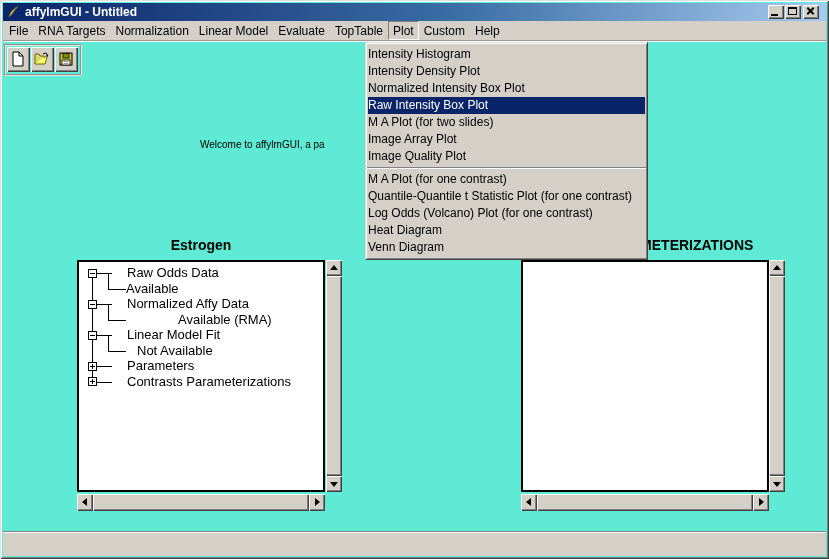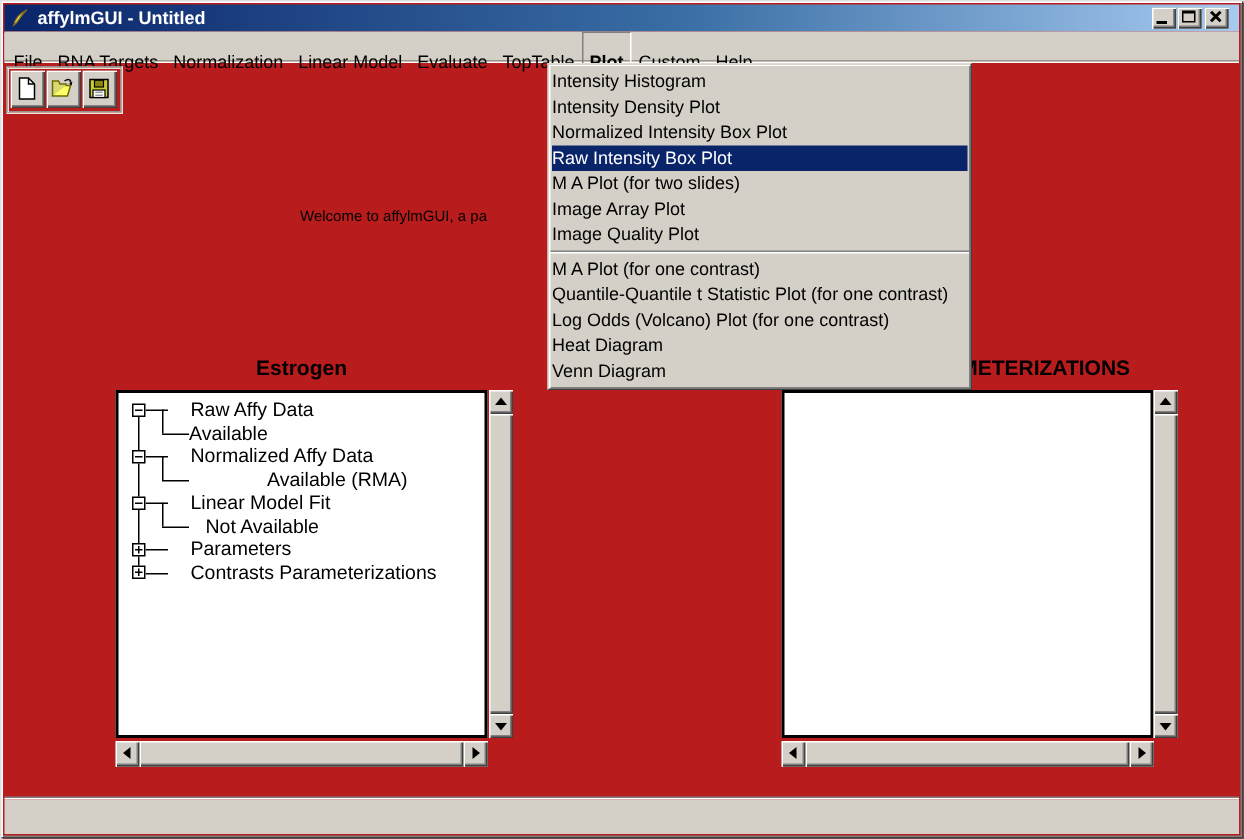--- a/index.html
+++ b/index.html
@@ -1,20 +1,20 @@
 <!DOCTYPE html>
 <html><head>
 <meta charset="utf-8">
 <style>
   * { margin:0; padding:0; box-sizing:border-box; }
   html,body { width:829px; height:559px; }
   body { font-family:"Liberation Sans", sans-serif; background:#808080; }
 
   .window {
-    position:relative; width:829px; height:559px; background:#b91c1c;
+    position:relative; width:829px; height:559px; background:#5eead4;
     box-shadow: inset 1px 1px 0 #dfdfdf, inset -1px -1px 0 #404040,
                 inset 2px 2px 0 #ffffff, inset -2px -2px 0 #808080;
     overflow:hidden;
   }
 
   
   .titlebar {
     position:absolute; left:3px; top:3px; width:823px; height:18px;
     background:linear-gradient(to right,#0a246a,#3a6ea5 55%,#a6caf0);
   }
@@ -34,22 +34,22 @@
   .glyph-x1 { transform:rotate(45deg);} .glyph-x2 { transform:rotate(-45deg);}
 
   
   .menubar {
     position:absolute; left:3px; top:21px; width:823px; height:20px;
     background:#d4d0c8; border-bottom:1px solid #9a968d; box-shadow:0 1px 0 #ffffff;
     padding-left:1px; white-space:nowrap; font-size:12px;
   }
   .menubar-item { display:inline-block; padding:3px 5px; height:19px; color:#000; }
   .menubar-item.active {
-    padding:12px 4px;
-    border:1px solid; border-color:#808080 #ffffff #ffffff #808080;font-weight:bold;
+    padding:2px 4px;
+    border:1px solid; border-color:#808080 #ffffff #ffffff #808080;
   }
 
   
   .toolbar-frame {
     position:absolute; left:4px; top:44px; width:78px; height:32px;
     border:2px groove #e8e4dc; padding:1px 1px;
   }
   .tool-btn {
     display:inline-block; width:23px; height:25px; margin-right:1px; vertical-align:top;
     background:#d4d0c8; position:relative;
@@ -176,21 +176,21 @@
   <div class="panel-title-left">Estrogen</div>
   <div class="listbox left">
     <div class="tree" id="tree">
         <div class="tree-line" style="left: 13px; top: 11px; width: 1px; height: 108.5px;"></div>
         <div class="tree-line" style="left: 18px; top: 11px; width: 15px; height: 1px;"></div>
         <div class="tree-line" style="left: 29px; top: 11px; width: 1px; height: 15.5px;"></div>
         <div class="tree-line" style="left: 29px; top: 26.5px; width: 18px; height: 1px;"></div>
         <div class="tree-box" style="left: 9px; top: 6.5px;">
           <span class="hbar"></span>
         </div>
-        <div class="tree-label" style="left: 48px; top: 3px;">Raw Affy Data</div>
+        <div class="tree-label" style="left: 48px; top: 3px;">Raw Odds Data</div>
         <div class="tree-label" style="left: 47px; top: 18.5px;">Available</div>
         <div class="tree-line" style="left: 18px; top: 42px; width: 15px; height: 1px;"></div>
         <div class="tree-line" style="left: 29px; top: 42px; width: 1px; height: 15.5px;"></div>
         <div class="tree-line" style="left: 29px; top: 57.5px; width: 18px; height: 1px;"></div>
         <div class="tree-box" style="left: 9px; top: 37.5px;">
           <span class="hbar"></span>
         </div>
         <div class="tree-label" style="left: 48px; top: 34px;">Normalized Affy Data</div>
         <div class="tree-label" style="left: 58px; top: 49.5px; margin-left: 41px;">Available (RMA)</div>
         <div class="tree-line" style="left: 18px; top: 73px; width: 15px; height: 1px;"></div>

